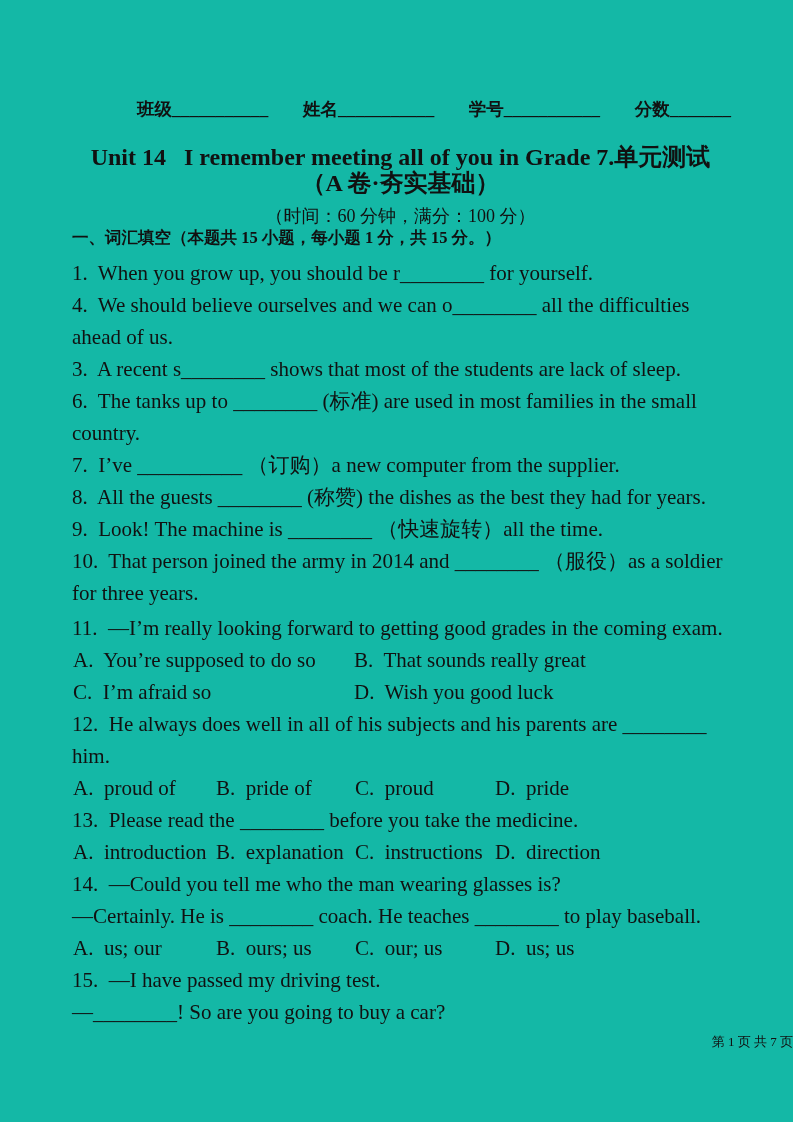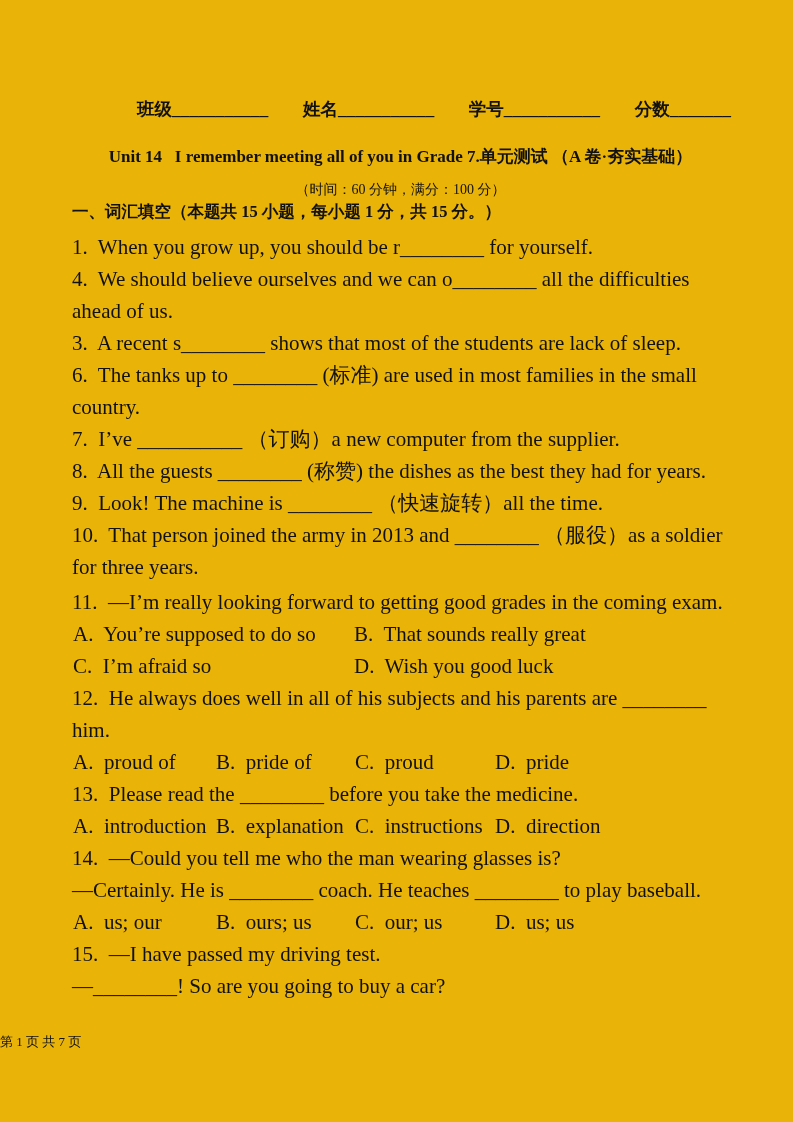--- a/index.html
+++ b/index.html
@@ -1,20 +1,20 @@
 <!DOCTYPE html>
 <html><head>
 <meta charset="utf-8">
 <style>
   html,body { margin:0; padding:0; background:#e9e9e9; }
   .page {
     position:relative;
     width:793px; height:1122px;
     margin:0 auto;
-    background:#eab308;
+    background:#14b8a6;
     color:#111;
     font-family:"Liberation Serif", serif;
     overflow:hidden;
   }
   .content {
     position:absolute;
     left:72px; top:98px;
     width:657px;
   }
   [data-bind] { white-space:pre-wrap; }
@@ -27,27 +27,27 @@
     justify-content:space-between;
     font-weight:bold;
     font-size:17.5px;
     line-height:22px;
   }
 
   .title {
     margin-top:24px;
     text-align:center;
     font-weight:bold;
-    font-size:17px;
+    font-size:24px;
     line-height:26px;
   }
   .subtitle {
     margin-top:10px;
     text-align:center;
-    font-size:14px;
+    font-size:18px;
     line-height:20px;
   }
 
   .sec-head {
     font-weight:bold;
     font-size:16.5px;
     line-height:24px;
   }
   .sec-head.sec2 { margin-top:0; }
 
@@ -68,21 +68,21 @@
     display:grid;
     grid-template-columns:281px auto;
     padding-left:1px;
   }
   .opt { white-space:pre-wrap; }
 
   .footer {
     position:absolute;
     left:0; right:0;
     top:1033px;
-    text-align:left;
+    text-align:right;
     font-size:13px;
     line-height:18px;
   }
 </style>
 </head>
 <body>
 
 <div class="page">
   <div class="content">
 
@@ -98,21 +98,21 @@
 
     <div class="sec-head" data-bind="section1.heading">一、词汇填空（本题共 15 小题，每小题 1 分，共 15 分。）</div>
     <div class="qlist">
       <div class="line" data-bind="section1.questions.0">1.  When you grow up, you should be r________ for yourself.</div>
       <div class="line" data-bind="section1.questions.1">4.  We should believe ourselves and we can o________ all the difficulties ahead of us.</div>
       <div class="line" data-bind="section1.questions.2">3.  A recent s________ shows that most of the students are lack of sleep.</div>
       <div class="line" data-bind="section1.questions.5">6.  The tanks up to ________ (标准) are used in most families in the small country.</div>
       <div class="line" data-bind="section1.questions.6">7.  I’ve __________ （订购）a new computer from the supplier.</div>
       <div class="line" data-bind="section1.questions.7">8.  All the guests ________ (称赞) the dishes as the best they had for years.</div>
       <div class="line" data-bind="section1.questions.8">9.  Look! The machine is ________ （快速旋转）all the time.</div>
-      <div class="line" data-bind="section1.questions.9">10.  That person joined the army in 2013 and ________ （服役）as a soldier for three years.</div>
+      <div class="line" data-bind="section1.questions.9">10.  That person joined the army in 2014 and ________ （服役）as a soldier for three years.</div>
     </div>
 
     <div class="qlist s2">
 
       <div class="line" data-bind="section2.q11.line1">11.  —I’m really looking forward to getting good grades in the coming exam.</div>
       <div class="line opts2">
         <span class="opt" data-bind="section2.q11.options.0">A.  You’re supposed to do so</span>
         <span class="opt" data-bind="section2.q11.options.1">B.  That sounds really great</span>
       </div>
       <div class="line opts2">

